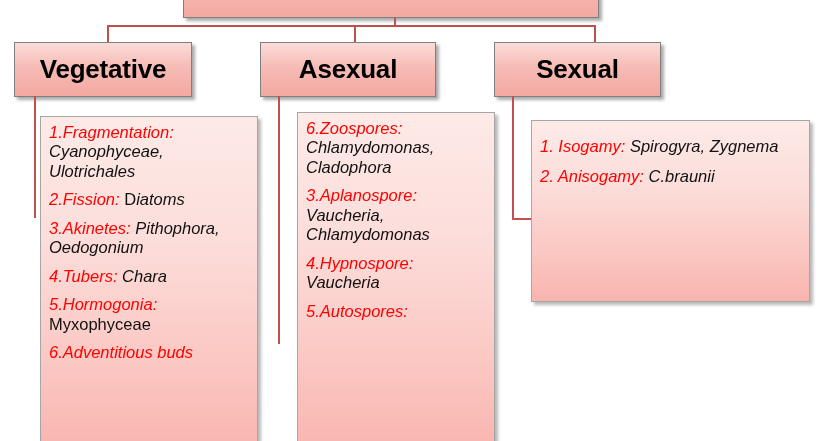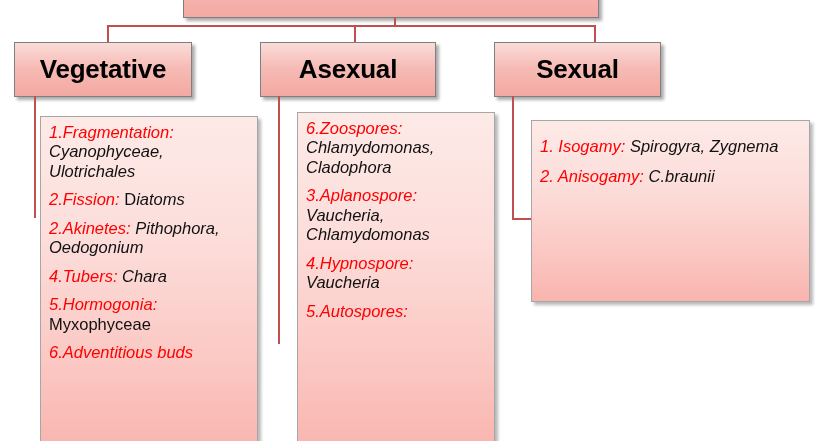--- a/index.html
+++ b/index.html
@@ -124,21 +124,21 @@
   <div class="tbox" id="veg-body">
     <p>
       <span class="term">1.Fragmentation:</span>
       <span class="genus">Cyanophyceae, Ulotrichales</span>
     </p>
     <p>
       <span class="term">2.Fission:</span>
       <span class="plain">D</span><span class="genus">iatoms</span>
     </p>
     <p>
-      <span class="term">2.Akinetes:</span>
+      <span class="term">3.Akinetes:</span>
       <span class="genus">Pithophora, Oedogonium</span>
     </p>
     <p>
       <span class="term">4.Tubers:</span>
       <span class="genus">Chara</span>
     </p>
     <p>
       <span class="term">5.Hormogonia:</span>
       <span class="plain">Myxophyceae</span>
     </p>

